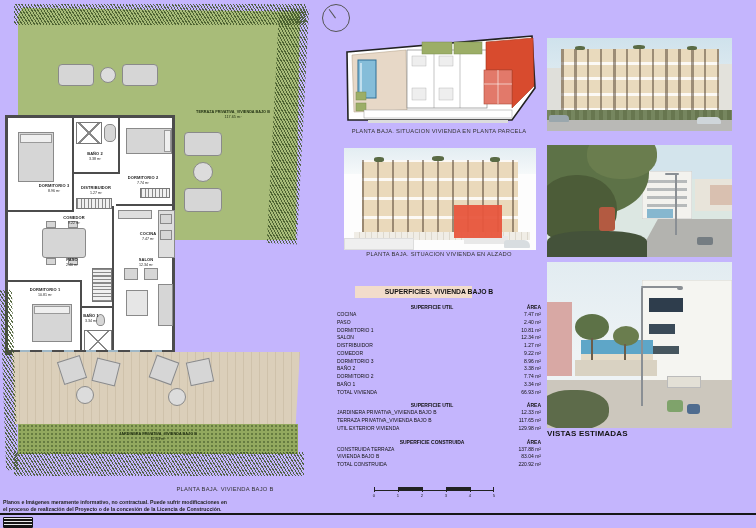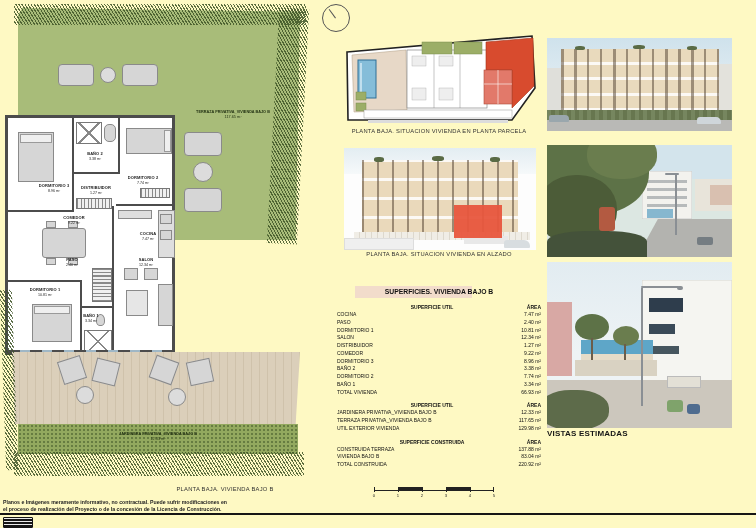--- a/index.html
+++ b/index.html
@@ -1,16 +1,16 @@
 <!DOCTYPE html>
 <html><head>
 <meta charset="utf-8">
 <style>
   html,body{margin:0;padding:0;background:#ededed;}
-  .sheet{position:relative;width:756px;height:528px;background:#fef9c3;font-family:"Liberation Sans",sans-serif;overflow:hidden;outline:1px solid #ddd;margin:0 auto;}
+  .sheet{position:relative;width:756px;height:528px;background:#c4b5fd;font-family:"Liberation Sans",sans-serif;overflow:hidden;outline:1px solid #ddd;margin:0 auto;}
   .abs{position:absolute;}
   
   .garden{background:#a8bc79;clip-path:polygon(1.5% 0,100% 1.5%,98.5% 100%,55.5% 100%,55.5% 47%,0 47%,0 3%);}
   .treehatch{background:repeating-linear-gradient(58deg,rgba(0,0,0,0) 0 1.6px,#3e5426 1.6px 2.6px);opacity:.85;}
   .apt{background:#fff;border:3px solid #4c4c4c;box-sizing:border-box;}
   .wall{position:absolute;background:#4c4c4c;}
   .furn{position:absolute;background:#d6d6d6;border:1px solid #8a8a8a;box-sizing:border-box;}
   .pillow{position:absolute;background:#efefef;border:1px solid #9a9a9a;box-sizing:border-box;}
   .stripes{position:absolute;background:repeating-linear-gradient(90deg,#8a8a8a 0 1px,#f0f0f0 1px 3.5px);border:1px solid #777;box-sizing:border-box;}
   .stripesV{position:absolute;background:repeating-linear-gradient(0deg,#8a8a8a 0 1px,#f0f0f0 1px 3.5px);border:1px solid #777;box-sizing:border-box;}

